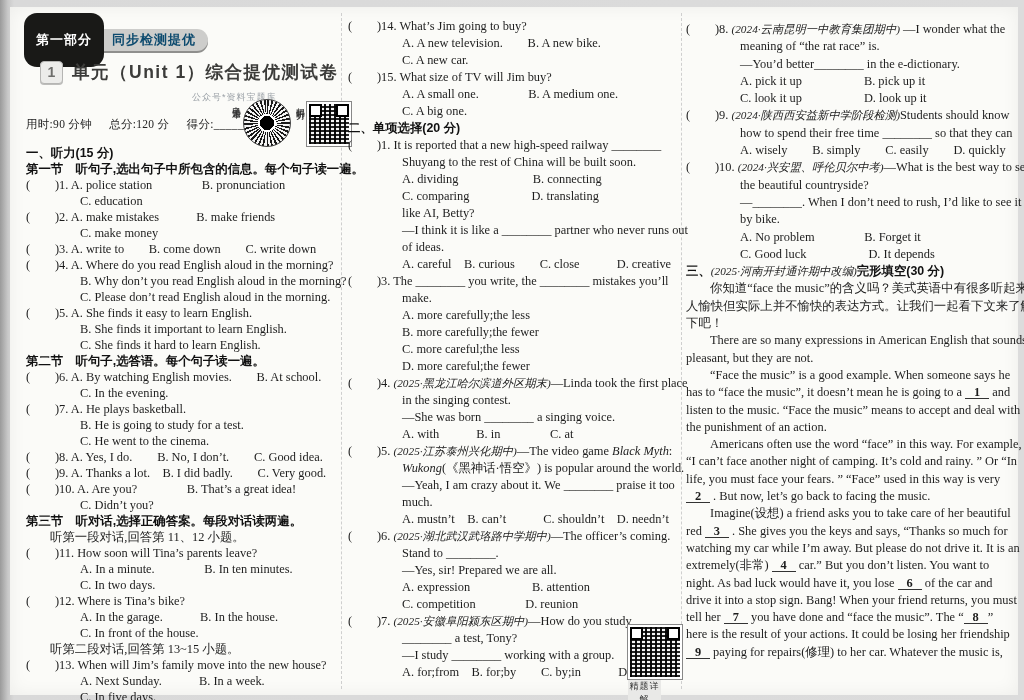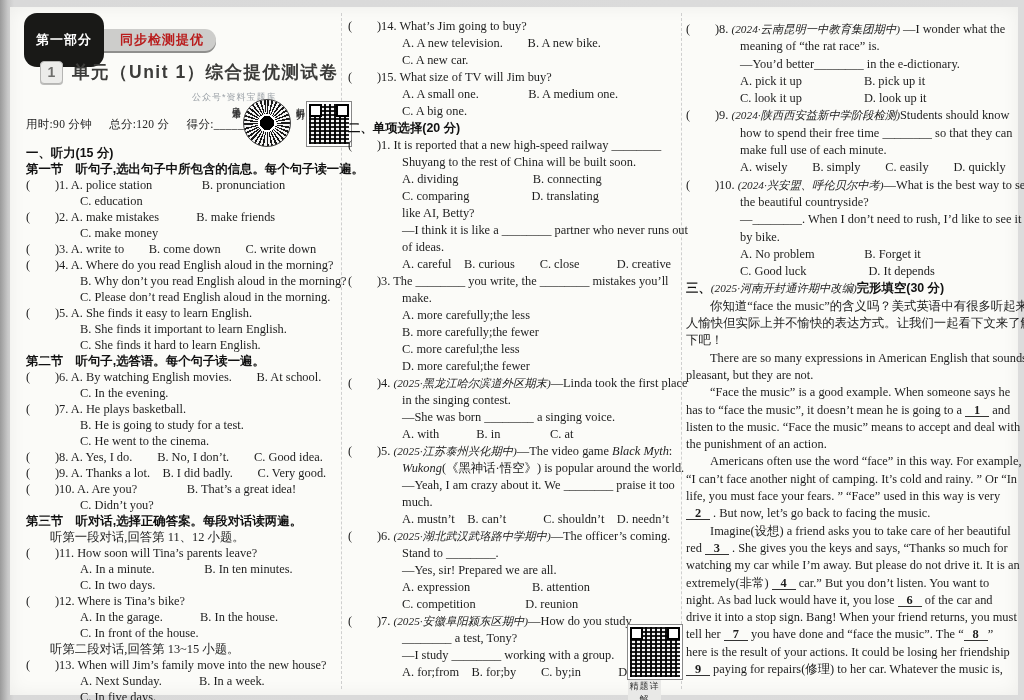--- a/index.html
+++ b/index.html
@@ -19,21 +19,21 @@
   #hdr{position:absolute;left:14px;top:22px;width:326px;height:116px;}
   .part-pill{
     display:inline-flex;align-items:center;background:#cdcdcb;border-radius:13px;
     padding:0 12px 0 0;box-shadow:0 2px 0 #8f8f8d;height:22px;
     font-family:"Liberation Sans","DejaVu Sans",sans-serif;
   }
   .part-pill .dark{
     background:#191917;color:#fff;border-radius:13px;height:22px;line-height:22px;
     padding:16px 12px;font-size:13px;font-weight:bold;letter-spacing:1px;
   }
-  .part-pill .lite{font-size:13px;font-weight:bold;color:#b91c1c;padding-left:8px;letter-spacing:1px;margin-left:8px;}
+  .part-pill .lite{font-size:13px;font-weight:bold;color:#0c4a6e;padding-left:8px;letter-spacing:1px;}
   .title-row{margin-top:9px;display:flex;align-items:center;}
   .numbox{
     width:21px;height:21px;border:1px solid #b5b5b3;border-radius:4px;background:#ececea;
     color:#6d6d6b;font-family:"Liberation Sans",sans-serif;font-weight:bold;font-size:14px;
     display:flex;align-items:center;justify-content:center;margin-left:16px;
     box-shadow:0 1px 0 #bdbdbb;
   }
   .ttl{
     font-family:"Liberation Sans","DejaVu Sans",sans-serif;font-weight:bold;
     font-size:17.5px;color:#3c3c3a;letter-spacing:1.5px;margin-left:9px;
@@ -216,21 +216,20 @@
       <div class="ln p2"><span class="s-n">A. for;from　B. for;by　　C. by;in　　　D. of;by</span></div>
     </div>
   <div class="col" id="col3">
       <div class="ln p0"><span class="s-n">(　　)8. </span><span class="s-src">(2024·云南昆明一中教育集团期中)</span><span class="s-n"> —I wonder what the</span></div>
       <div class="ln p2"><span class="s-n">meaning of “the rat race” is.</span></div>
       <div class="ln p2"><span class="s-n">—You’d better________ in the e-dictionary.</span></div>
       <div class="ln p2"><span class="s-n">A. pick it up　　　　　B. pick up it</span></div>
       <div class="ln p2"><span class="s-n">C. look it up　　　　　D. look up it</span></div>
       <div class="ln p0"><span class="s-n">(　　)9. </span><span class="s-src">(2024·陕西西安益新中学阶段检测)</span><span class="s-n">Students should know</span></div>
       <div class="ln p2"><span class="s-n">how to spend their free time ________ so that they can</span></div>
-      <div class="ln p2"><span class="s-n">make full use of each minute.</span></div>
       <div class="ln p2"><span class="s-n">A. wisely　　B. simply　　C. easily　　D. quickly</span></div>
       <div class="ln p0"><span class="s-n">(　　)10. </span><span class="s-src">(2024·兴安盟、呼伦贝尔中考)</span><span class="s-n">—What is the best way to see</span></div>
       <div class="ln p2"><span class="s-n">the beautiful countryside?</span></div>
       <div class="ln p2"><span class="s-n">—________. When I don’t need to rush, I’d like to see it</span></div>
       <div class="ln p2"><span class="s-n">by bike.</span></div>
       <div class="ln p2"><span class="s-n">A. No problem　　　　B. Forget it</span></div>
       <div class="ln p2"><span class="s-n">C. Good luck　　　　　D. It depends</span></div>
       <div class="ln p0"><span class="s-b">三、</span><span class="s-src">(2025·河南开封通许期中改编)</span><span class="s-b">完形填空</span><span class="s-b">(30 分)</span></div>
       <div class="ln p1"><span class="s-n">你知道“face the music”的含义吗？美式英语中有很多听起来令</span></div>
       <div class="ln p0"><span class="s-n">人愉快但实际上并不愉快的表达方式。让我们一起看下文来了解一</span></div>

